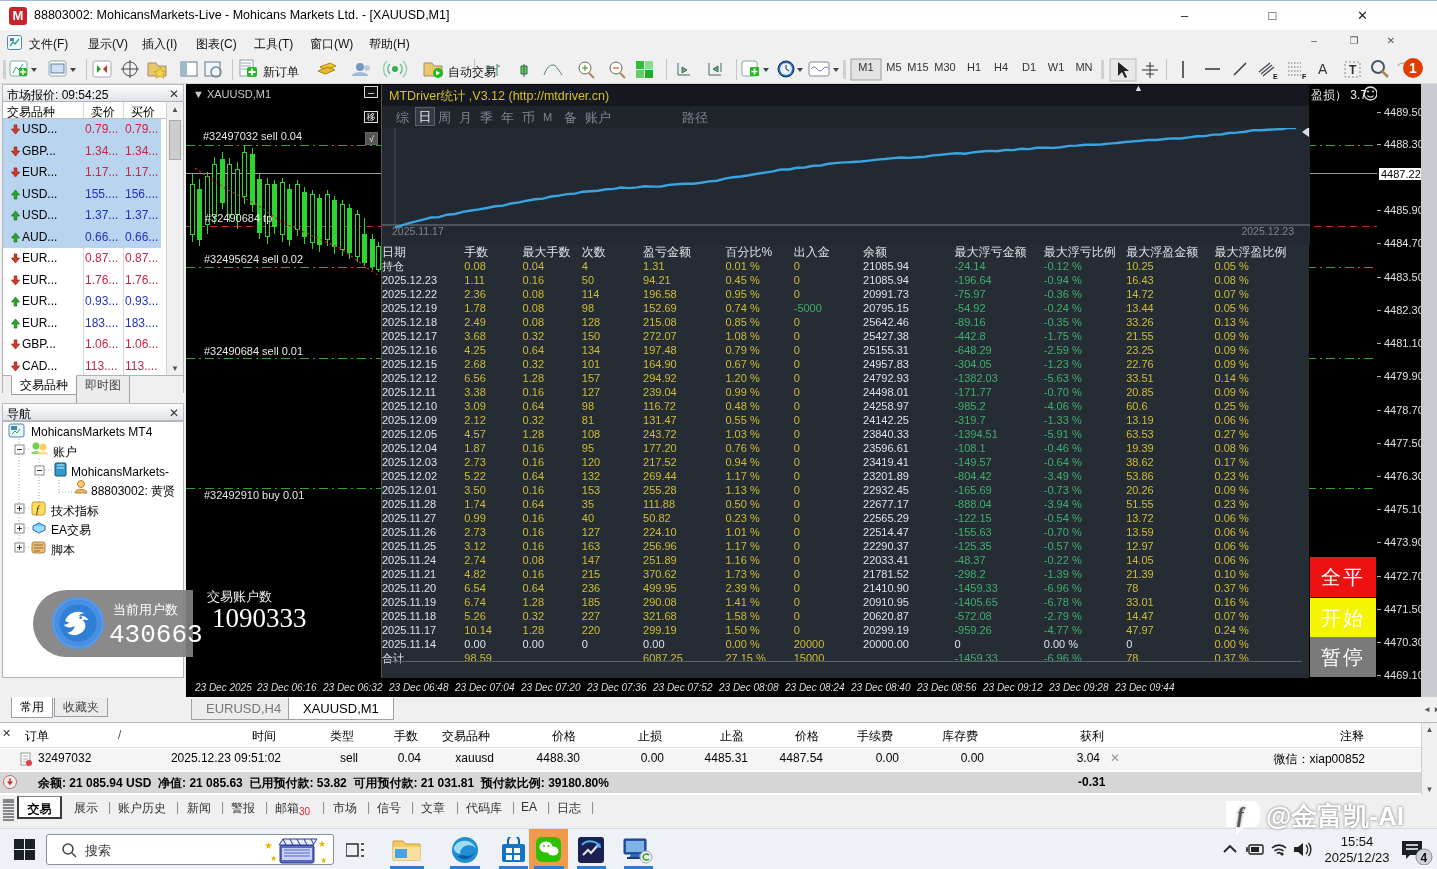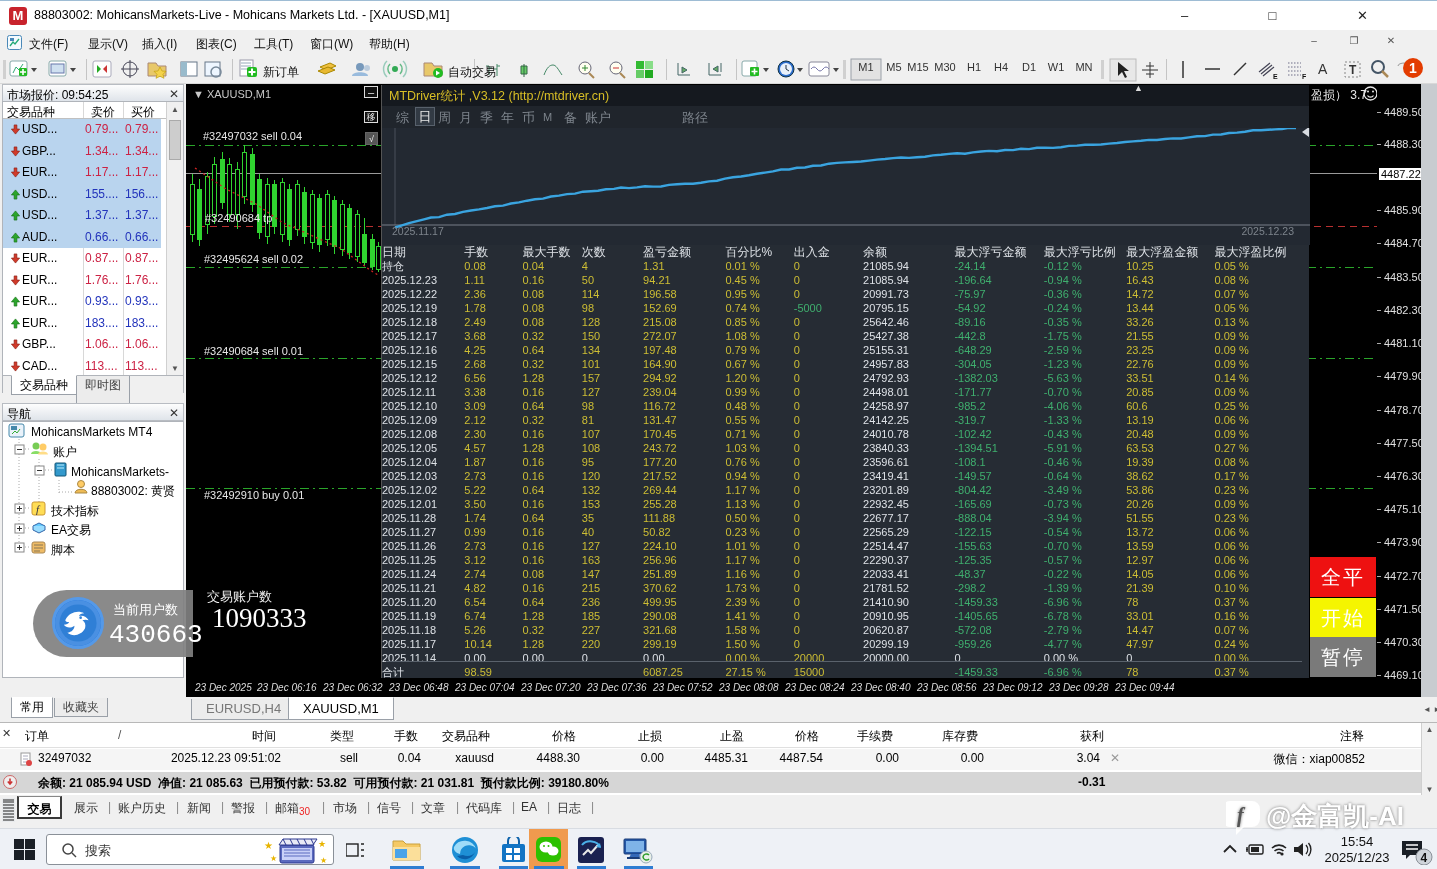--- a/index.html
+++ b/index.html
@@ -759,34 +759,20 @@
               <td class="cy">131.47</td>
               <td class="cy">0.55 %</td>
               <td class="cy">0</td>
               <td class="cw">24142.25</td>
               <td class="cg">-319.7</td>
               <td class="cg">-1.33 %</td>
               <td class="cy">13.19</td>
               <td class="cy">0.06 %</td>
             </tr>
 <tr>
-              <td class="cw">2025.12.08</td>
-              <td class="cy">2.30</td>
-              <td class="cy">0.16</td>
-              <td class="cy">107</td>
-              <td class="cy">170.45</td>
-              <td class="cy">0.71 %</td>
-              <td class="cy">0</td>
-              <td class="cw">24010.78</td>
-              <td class="cg">-102.42</td>
-              <td class="cg">-0.43 %</td>
-              <td class="cy">20.48</td>
-              <td class="cy">0.09 %</td>
-            </tr>
-<tr>
               <td class="cw">2025.12.05</td>
               <td class="cy">4.57</td>
               <td class="cy">1.28</td>
               <td class="cy">108</td>
               <td class="cy">243.72</td>
               <td class="cy">1.03 %</td>
               <td class="cy">0</td>
               <td class="cw">23840.33</td>
               <td class="cg">-1394.51</td>
               <td class="cg">-5.91 %</td>

